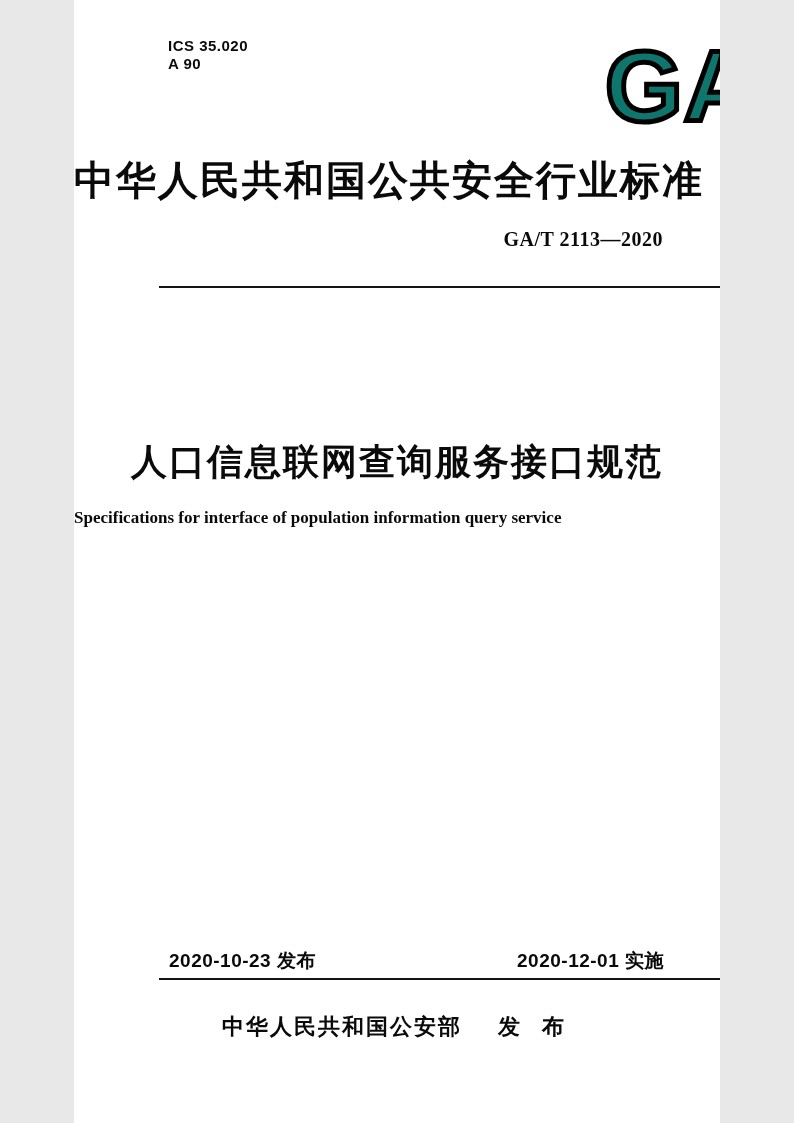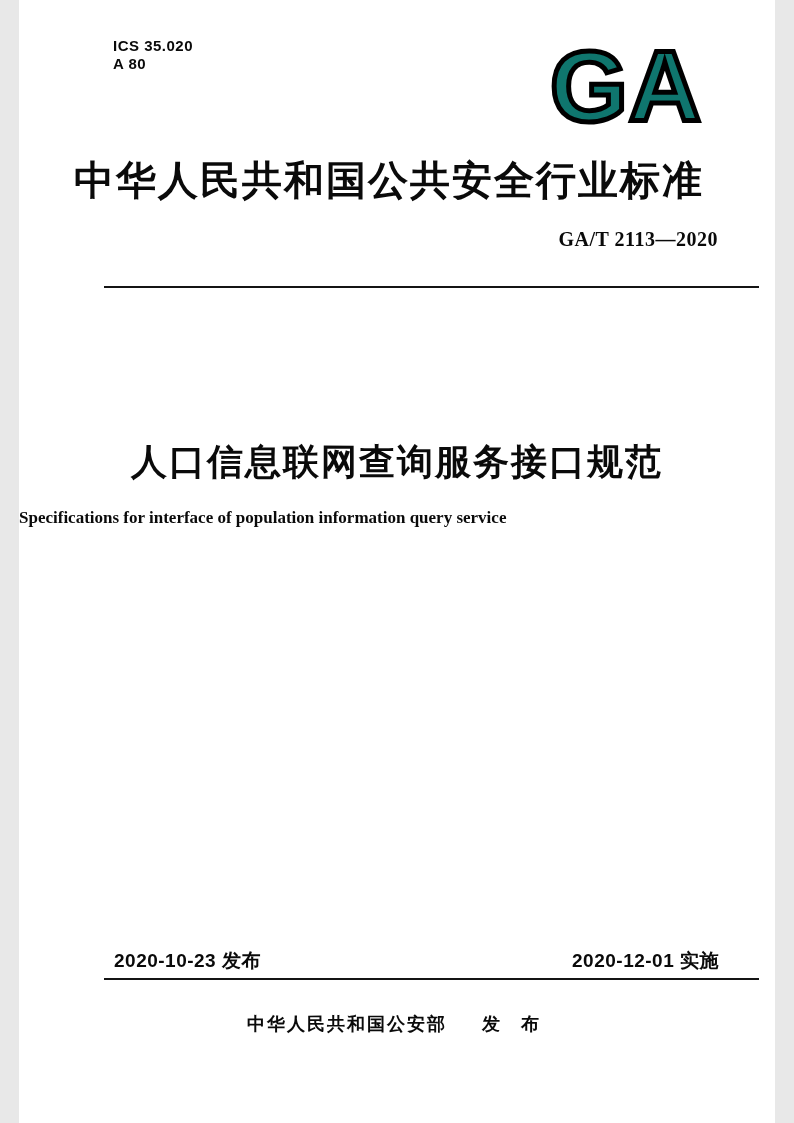--- a/index.html
+++ b/index.html
@@ -3,21 +3,21 @@
 <meta charset="utf-8">
 <style>
   html, body {
     margin: 0;
     padding: 0;
     background: #e8e8e8;
     font-family: "Liberation Sans", sans-serif;
   }
   .page {
     position: relative;
-    width: 756px;
+    width: 646px;
     height: 1123px;
     margin: 0 auto;
     background: #ffffff;
     color: #0a0a0a;
     overflow: hidden;
   }
 
   
   .ics-block {
     position: absolute;
@@ -112,38 +112,38 @@
     font-weight: bold;
     letter-spacing: 0.5px;
   }
 
   .publisher-row {
     position: absolute;
     left: 0;
     right: 0;
     top: 1012px;
     text-align: center;
-    font-size: 18px;
+    font-size: 22px;
     font-weight: bold;
     white-space: nowrap;
   }
   .publisher-row .publisher-name { letter-spacing: 2px; }
   .publisher-row .publish-label {
     margin-left: 30px;
     letter-spacing: 8px;
   }
 </style>
 </head>
 <body>
 
 <div class="page">
 
   <div class="ics-block">
     <div>ICS 35.020</div>
-    <div>A 80</div>
+    <div>A 90</div>
   </div>
 
   <div class="ga-logo">GA</div>
 
   <div class="standard-title">中华人民共和国公共安全行业标准</div>
 
   <div class="standard-number">GA/T 2113—2020</div>
 
   <div class="rule rule-top"></div>
 

